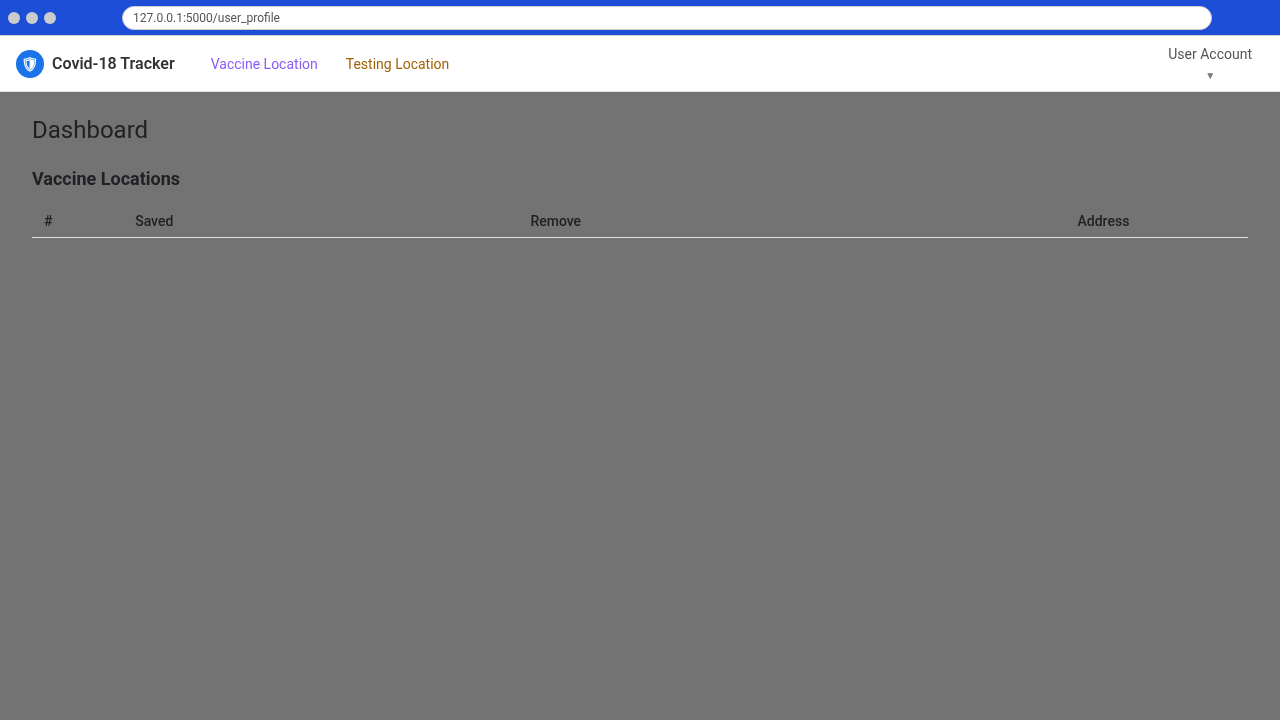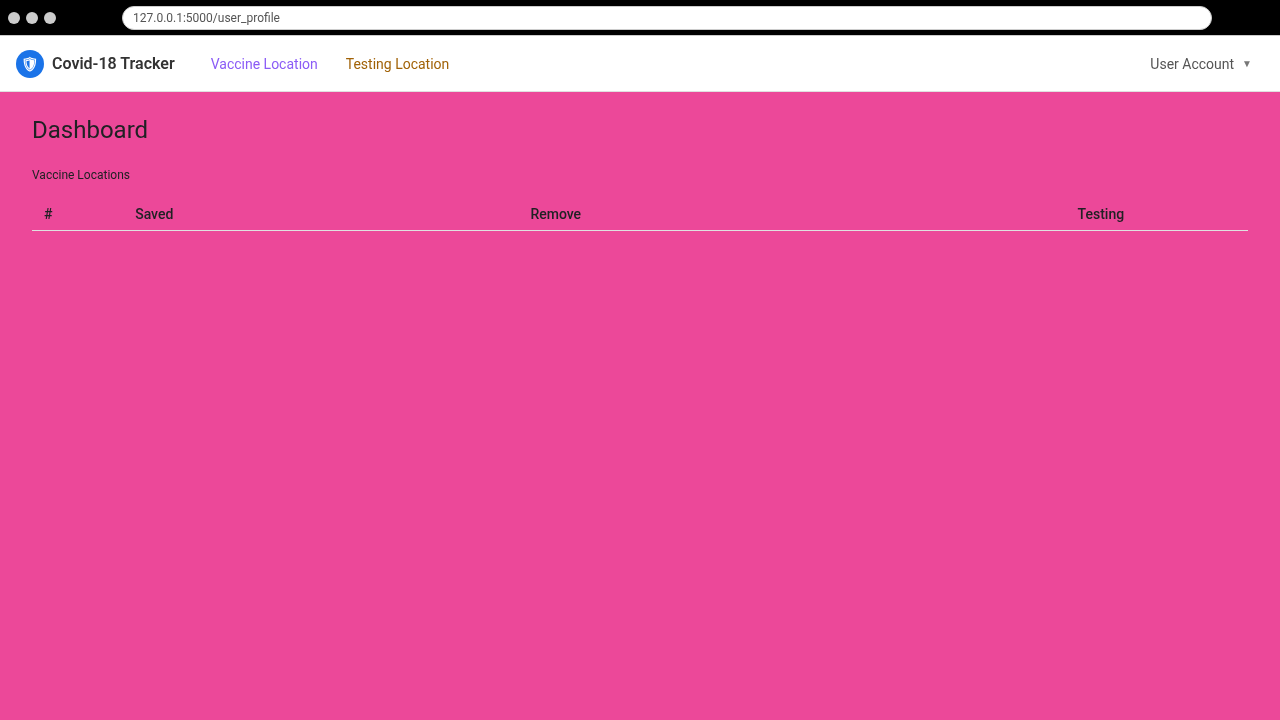--- a/index.html
+++ b/index.html
@@ -13,21 +13,21 @@
       font-size: 14px;
       background: #fff;
       width: 1280px;
       height: 720px;
       overflow: hidden;
     }
 
     
     .browser-chrome {
       height: 36px;
-      background: #000000;
+      background: #1d4ed8;
       border-bottom: 1px solid #ccc;
       display: flex;
       align-items: center;
       padding: 0 8px;
       gap: 6px;
     }
 
     .browser-btn {
       width: 12px;
       height: 12px;
@@ -109,20 +109,21 @@
 
     .user-account-btn {
       display: flex;
       align-items: center;
       gap: 8px;
       padding: 6px 12px;
       color: #555;
       font-size: 14px;
       cursor: pointer;
       border-radius: 4px;
+      flex-direction: column;
     }
 
     .dropdown-arrow {
       font-size: 10px;
       color: #777;
     }
 
     
     .main-layout {
       display: flex;
@@ -143,33 +144,33 @@
       cursor: pointer;
       font-size: 14px;
       font-weight: 400;
     }
 
     
     .content {
       flex: 1;
       padding: 24px 32px;
       overflow-y: auto;
-      background: #ec4899;
+      background: #737373;
     }
 
     .page-title {
       font-size: 24px;
       font-weight: 400;
       color: #202124;
       margin-bottom: 24px;
     }
 
     .section-title {
-      font-size: 12px;
-      font-weight: 400;
+      font-size: 18px;
+      font-weight: 700;
       color: #202124;
       margin-bottom: 16px;
     }
 
     
     .data-table {
       width: 100%;
       border-collapse: collapse;
     }
 
@@ -222,21 +223,21 @@
   <main class="content">
     <h1 class="page-title">Dashboard</h1>
     <h2 class="section-title">Vaccine Locations</h2>
 
     <table class="data-table">
       <thead>
         <tr>
           <th class="col-num">#</th>
           <th class="col-name">Saved</th>
           <th class="col-address">Remove</th>
-          <th class="col-remove">Testing</th>
+          <th class="col-remove">Address</th>
         </tr>
       </thead>
       <tbody>
         
       </tbody>
     </table>
   </main>
 
 </div>
 

